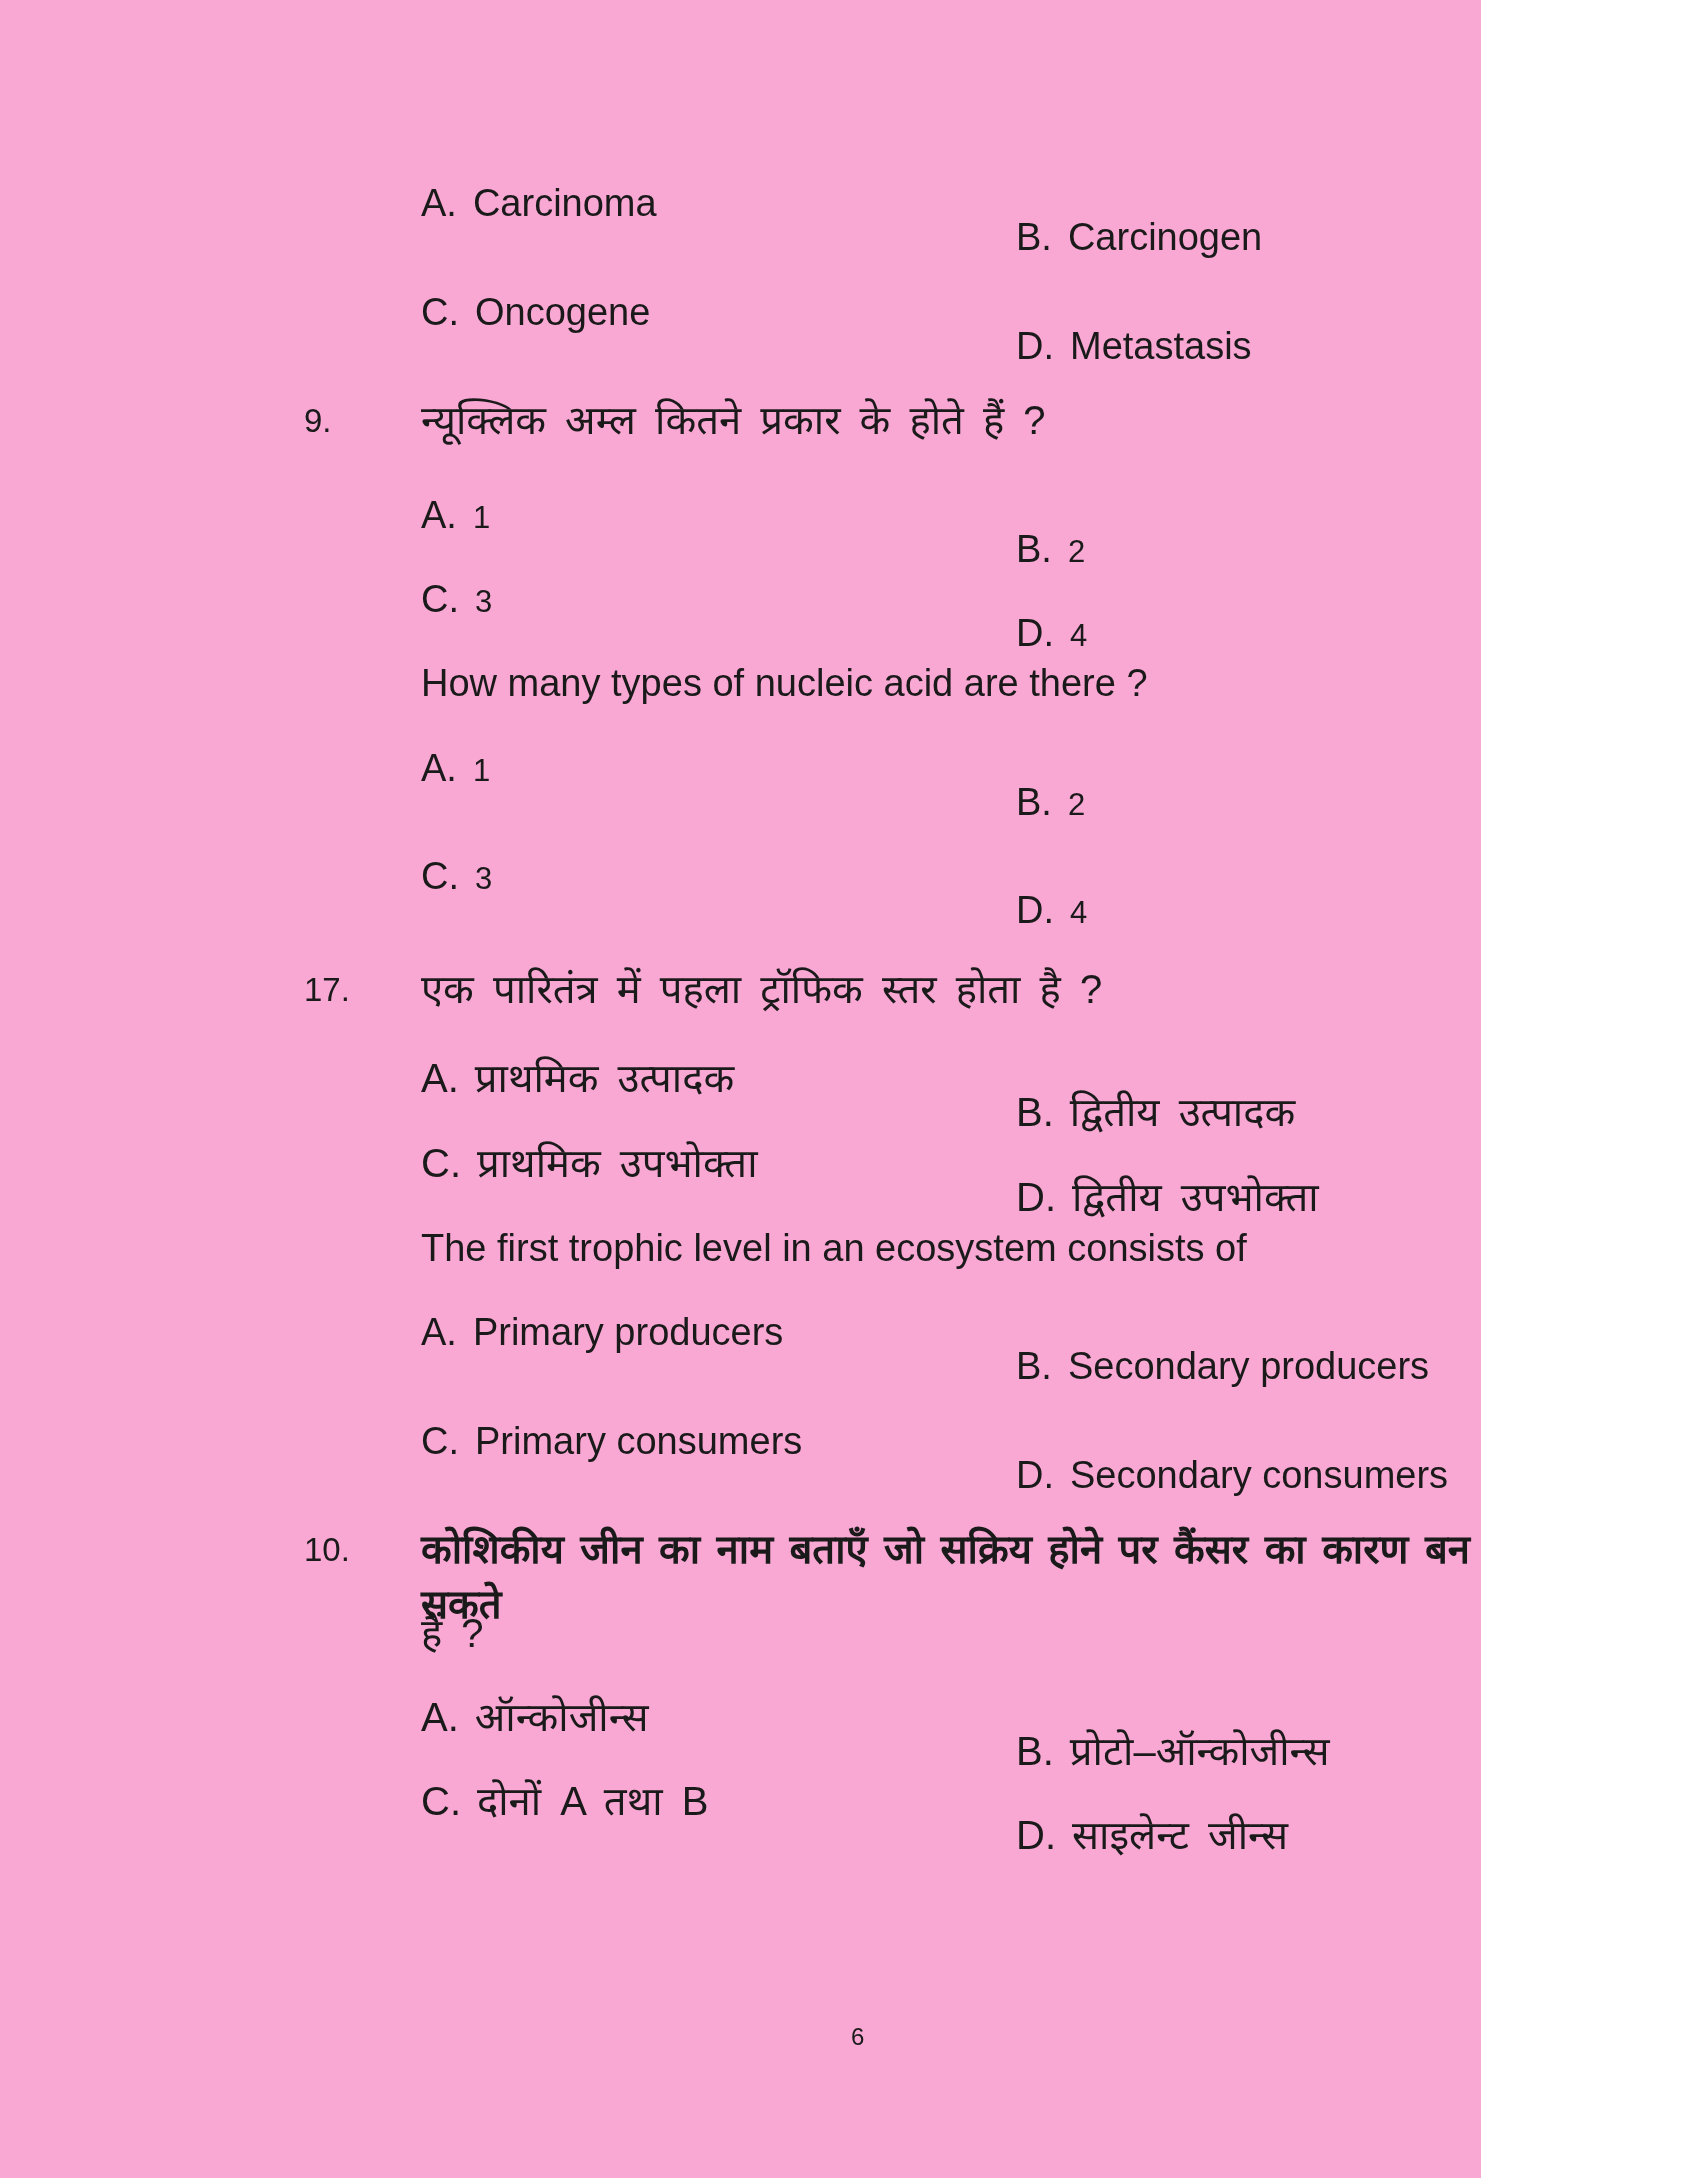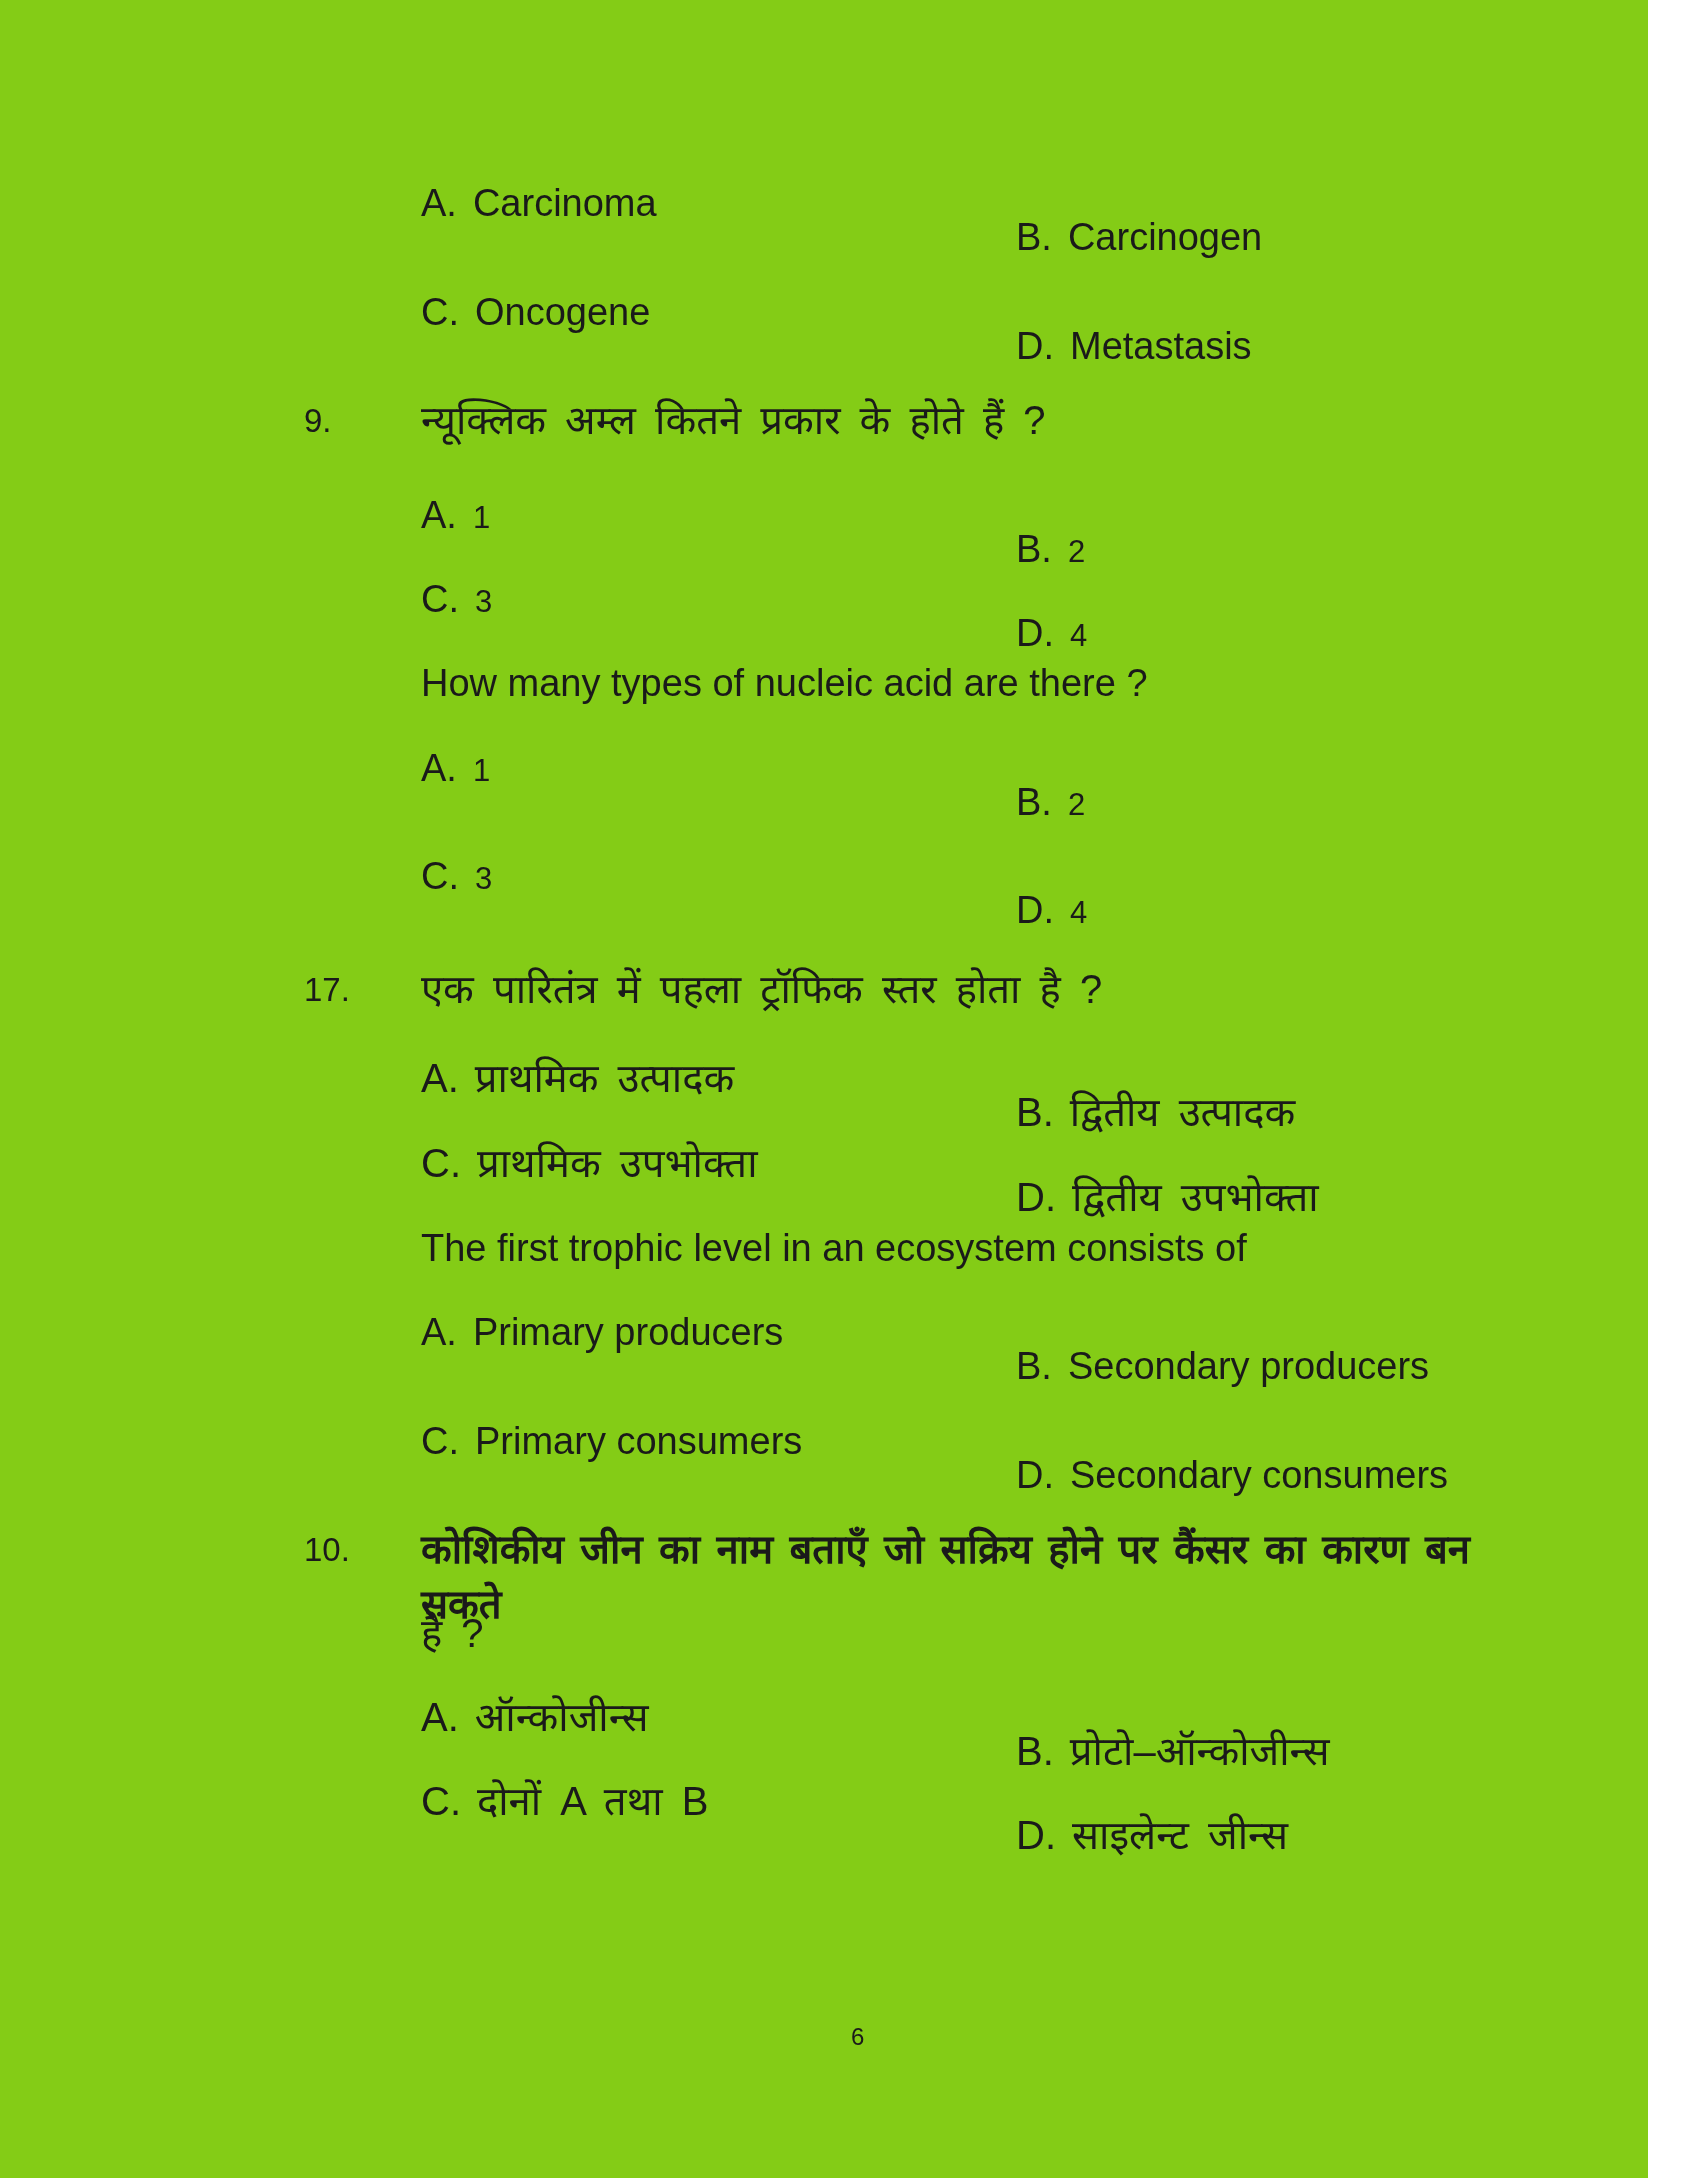--- a/index.html
+++ b/index.html
@@ -3,23 +3,23 @@
 <meta charset="utf-8">
 <title>Exam Paper Page 6</title>
 <style>
   html, body {
     margin: 0;
     padding: 0;
     background: #ffffff;
   }
   .page {
     position: relative;
-    width: 1648px;
+    width: 1481px;
     height: 2178px;
-    background: #84cc16;
+    background: #f9a8d4;
     color: #1a1a1a;
     font-family: "Liberation Sans", "DejaVu Sans", sans-serif;
     overflow: hidden;
   }
   .row {
     position: absolute;
     left: 0;
     width: 100%;
     font-size: 38px;
     line-height: 48px;

